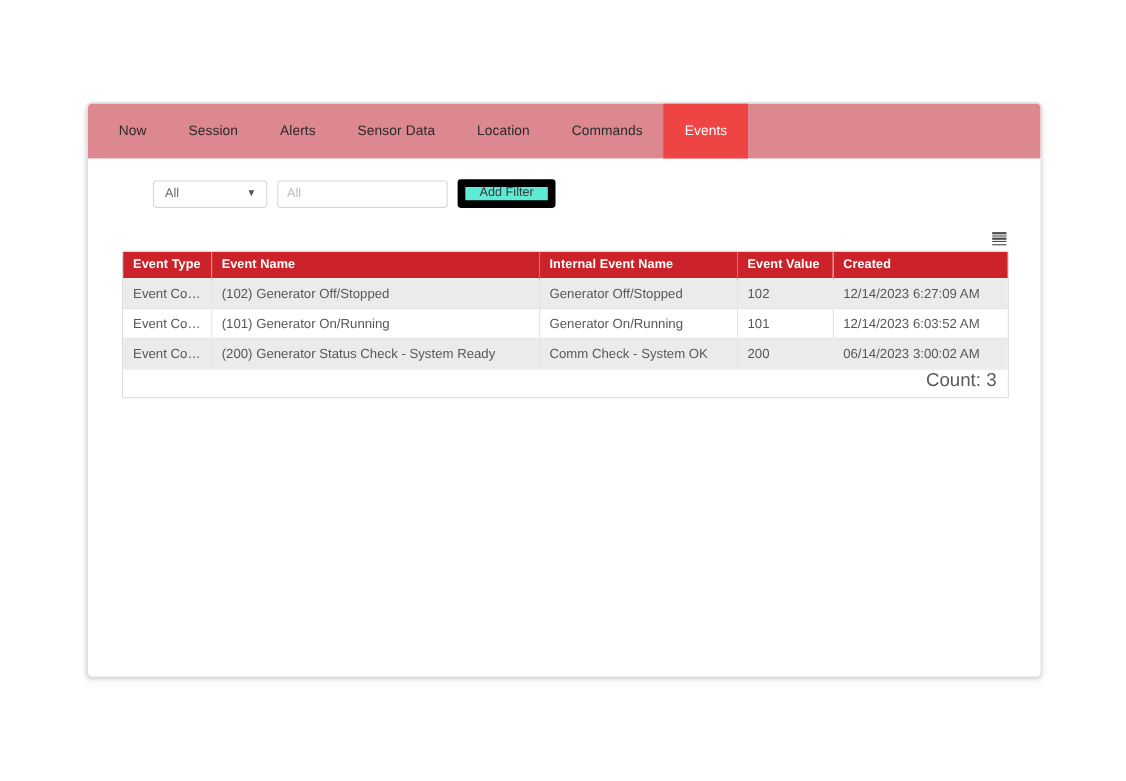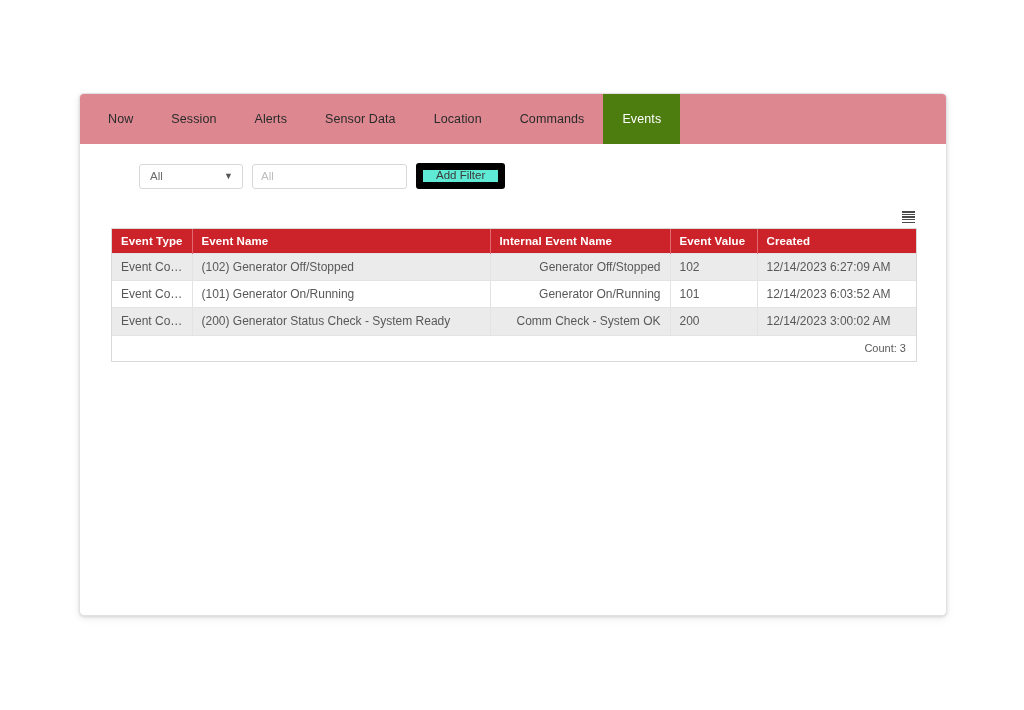--- a/index.html
+++ b/index.html
@@ -52,21 +52,21 @@
     padding: 0 19px;
     font-size: 12.5px;
     color: #2a2a2a;
     letter-spacing: 0.1px;
     cursor: pointer;
     white-space: nowrap;
     user-select: none;
   }
 
   .nav-tab.active {
-    background: #4d7c0f;
+    background: #ef4444;
     color: #ffffff;
   }
 
   
   .filter-bar {
     position: absolute;
     left: 31px;
     top: 69px;
     display: flex;
     align-items: center;
@@ -199,33 +199,33 @@
     text-overflow: ellipsis;
     height: 27px;
   }
   table.grid tbody td:last-child { border-right: none; }
 
   table.grid tbody tr.alt td { background: #ebebeb; }
   table.grid tbody tr.plain td { background: #ffffff; }
 
   .col-type   { width: 80px; }
   .col-name   { width: 298px; }
-  .col-iname  { width: 180px; text-align: right; }
+  .col-iname  { width: 180px; }
   .col-value  { width: 87px; }
   .col-created{ width: 159px; }
 
   .grid-footer {
     background: #ffffff;
     border-top: 1px solid #e3e3e3;
     height: 26px;
     display: flex;
-    align-items: center;
+    align-items: flex-start;
     justify-content: flex-end;
     padding-right: 10px;
-    font-size: 11px;
+    font-size: 17px;
     color: #5a5a5a;
     box-sizing: border-box;
   }
 </style>
 </head>
 <body>
 
 <div id="page">
 
   <div class="card">
@@ -297,21 +297,21 @@
             <td class="col-name">(101) Generator On/Running</td>
             <td class="col-iname">Generator On/Running</td>
             <td class="col-value">101</td>
             <td class="col-created">12/14/2023 6:03:52 AM</td>
           </tr>
           <tr class="alt">
             <td class="col-type">Event Code</td>
             <td class="col-name">(200) Generator Status Check - System Ready</td>
             <td class="col-iname">Comm Check - System OK</td>
             <td class="col-value">200</td>
-            <td class="col-created">12/14/2023 3:00:02 AM</td>
+            <td class="col-created">06/14/2023 3:00:02 AM</td>
           </tr>
         </tbody>
       </table>
       <div class="grid-footer">
         <span>Count: 3</span>
       </div>
     </div>
 
   </div>
 </div>

